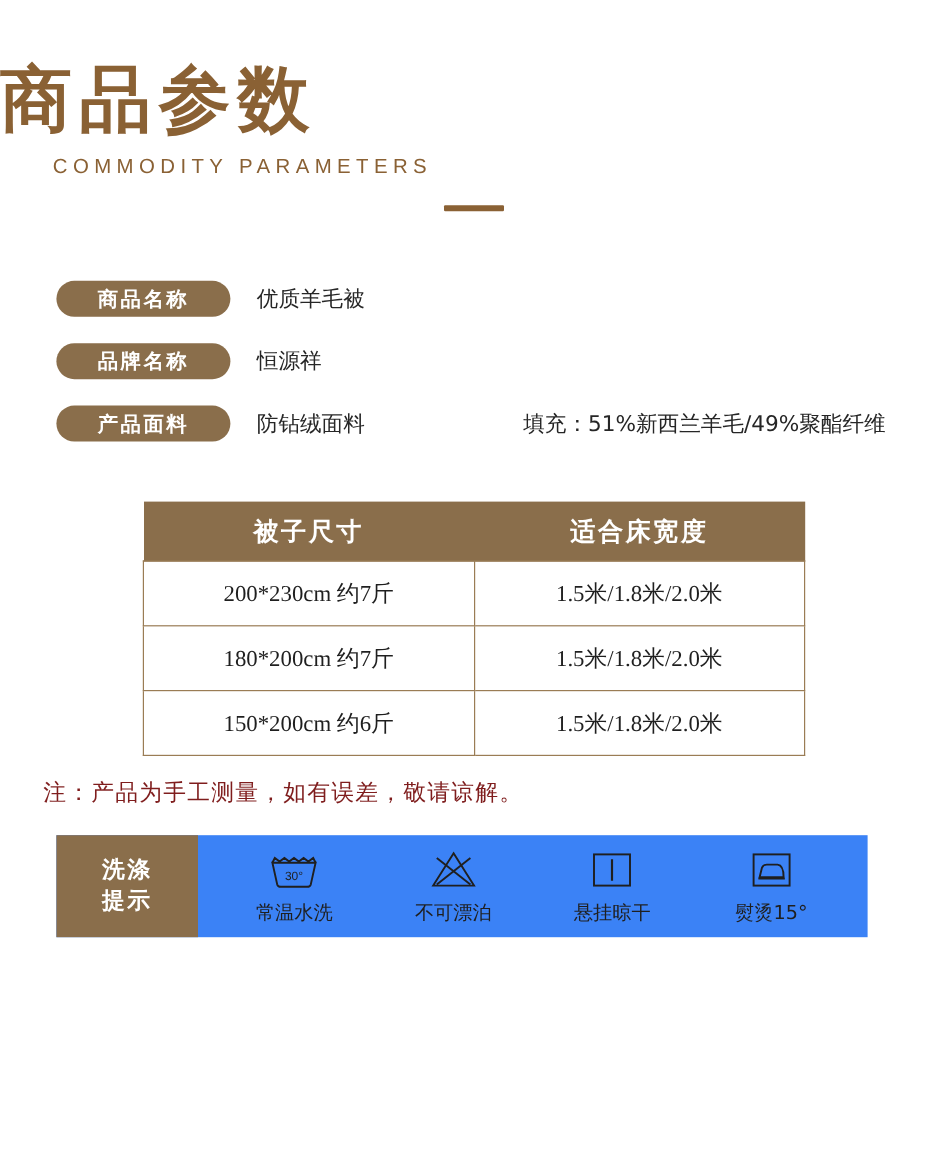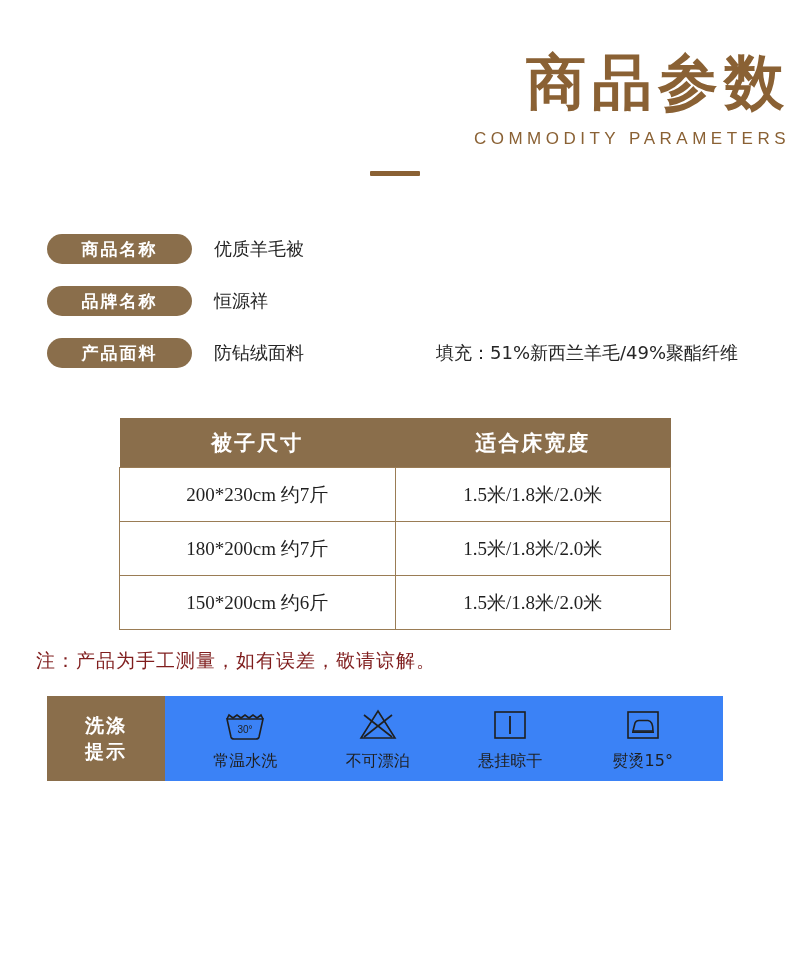--- a/index.html
+++ b/index.html
@@ -12,36 +12,37 @@
     background: #ffffff;
     font-family: "Liberation Sans", "DejaVu Sans", sans-serif;
     color: #2b2b2b;
     position: relative;
     overflow: hidden;
   }
 
   
   .header {
     padding-top: 52px;
-    text-align: right;
+    text-align: left;
   }
   .header-title {
     font-family: "Liberation Serif", "DejaVu Serif", serif;
     font-size: 60px;
     font-weight: bold;
     letter-spacing: 6px;
     color: #8a6134;
     line-height: 1.05;
   }
   .header-sub {
     margin-top: 14px;
     font-size: 17px;
     letter-spacing: 4.5px;
     color: #8a6134;
     font-family: "Liberation Sans", sans-serif;
+    margin-left: 44px;
   }
   .header-rule {
     width: 50px;
     height: 5px;
     background: #8a6134;
     margin: 22px auto 0 auto;
     border-radius: 1px;
   }
 
   

